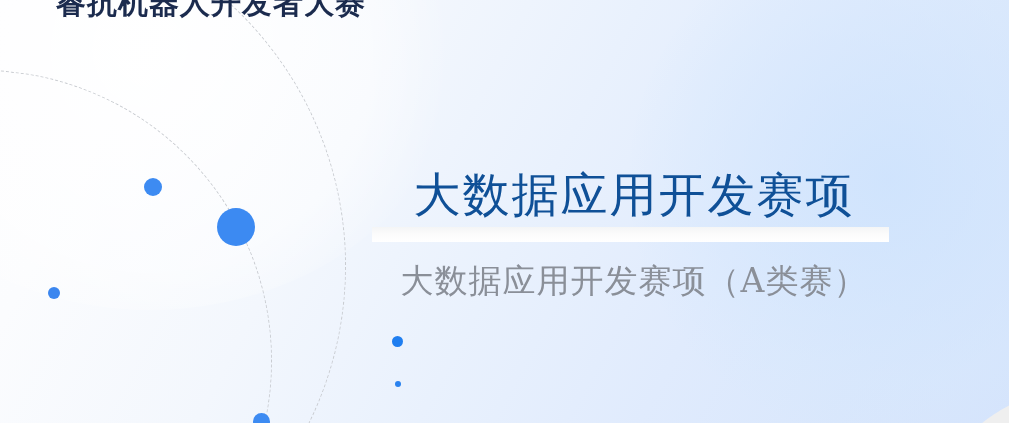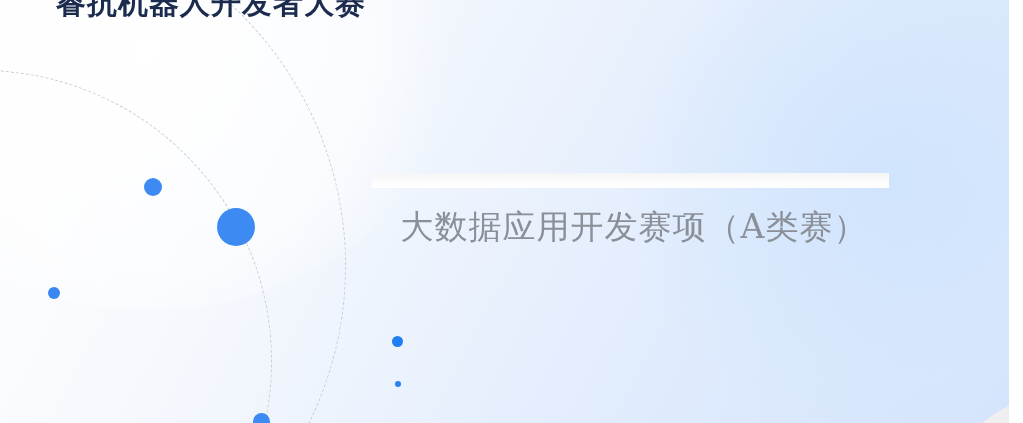--- a/index.html
+++ b/index.html
@@ -145,17 +145,18 @@
   <div class="dot dot-xl"></div>
   <div class="dot dot-lg"></div>
   <div class="dot dot-md"></div>
   <div class="dot dot-sm"></div>
   <div class="dot dot-xs"></div>
   <div class="dot dot-edge"></div>
 
   <div class="top-heading">睿抗机器人开发者大赛</div>
 
   <div class="title-block">
+    <div class="main-title">大数据应用开发赛项</div>
     <div class="title-rule"></div>
     <div class="sub-title">大数据应用开发赛项（A类赛）</div>
   </div>
 
 </div>
 
 </body></html>

